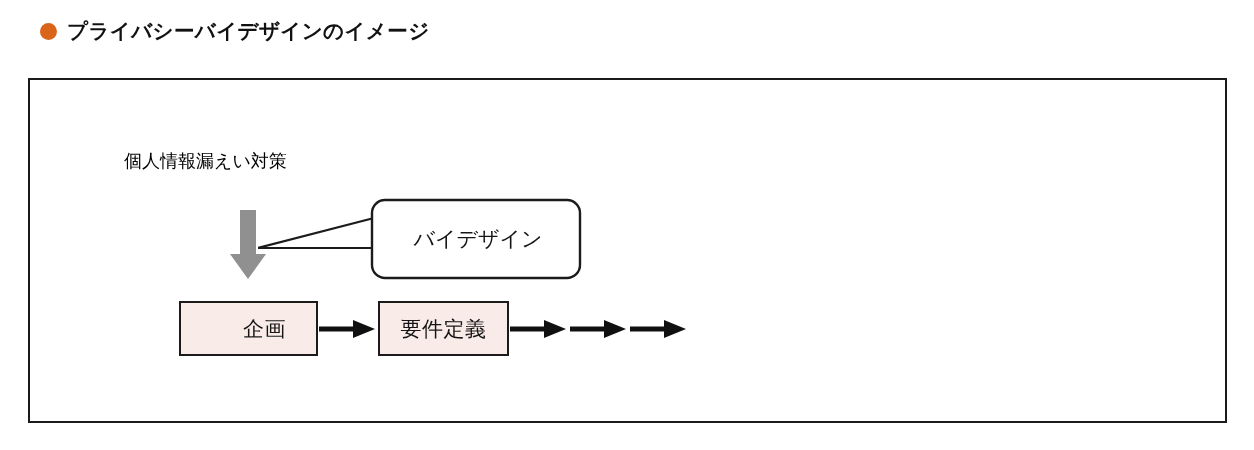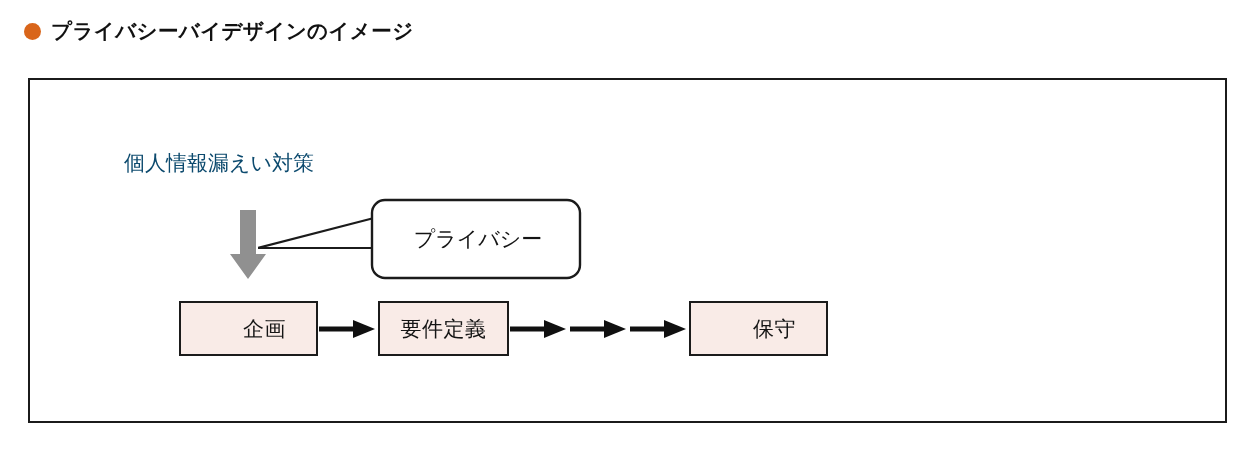--- a/index.html
+++ b/index.html
@@ -14,21 +14,21 @@
     position: relative;
     overflow: hidden;
     font-family: "Liberation Sans", "DejaVu Sans", sans-serif;
     color: #1a1a1a;
     -webkit-font-smoothing: antialiased;
   }
 
   
   #heading {
     position: absolute;
-    left: 24px;
+    left: 40px;
     top: 16px;
     display: flex;
     align-items: center;
     gap: 10px;
     height: 30px;
   }
   #heading .bullet {
     width: 17px;
     height: 17px;
     border-radius: 50%;
@@ -55,23 +55,23 @@
     border: 2px solid #1b1b1b;
     box-sizing: border-box;
     background: #ffffff;
   }
 
   
   #measure-label {
     position: absolute;
     left: 124px;
     top: 152px;
-    font-size: 21px;
+    font-size: 18px;
     font-weight: 400;
-    color: #0c4a6e;
+    color: #000000;
     white-space: nowrap;
     line-height: 1;
   }
 
   
   #down-arrow {
     position: absolute;
     left: 229px;
     top: 210px;
     width: 38px;
@@ -158,21 +158,21 @@
 </div>
 
 <div id="callout">
   <svg width="326" height="86" viewBox="0 0 326 86" xmlns="http://www.w3.org/2000/svg">
 
     <polygon points="116,22 116,52 0,52" fill="#ffffff" stroke="#1b1b1b" stroke-width="2.2" stroke-linejoin="round"></polygon>
 
     <rect x="114" y="4" width="208" height="78" rx="13" ry="13" fill="#ffffff" stroke="#1b1b1b" stroke-width="2.4"></rect>
   </svg>
   <div class="callout-text">
-    <span>プライバシー</span>
+    <span>バイデザイン</span>
   </div>
 </div>
 
 <div id="flow">
 
   <div class="flow-box w-narrow">企画</div>
 
   <div class="flow-arrow">
     <svg width="58" height="20" viewBox="0 0 58 20" xmlns="http://www.w3.org/2000/svg">
       <rect x="0" y="7.5" width="38" height="5" fill="#101010"></rect>
@@ -198,15 +198,14 @@
   </div>
 
 
   <div class="flow-arrow">
     <svg width="58" height="20" viewBox="0 0 58 20" xmlns="http://www.w3.org/2000/svg">
       <rect x="0" y="7.5" width="38" height="5" fill="#101010"></rect>
       <polygon points="34,1 56,10 34,19" fill="#101010"></polygon>
     </svg>
   </div>
 
-  <div class="flow-box w-narrow">保守</div>
 
 </div>
 
 </body></html>

